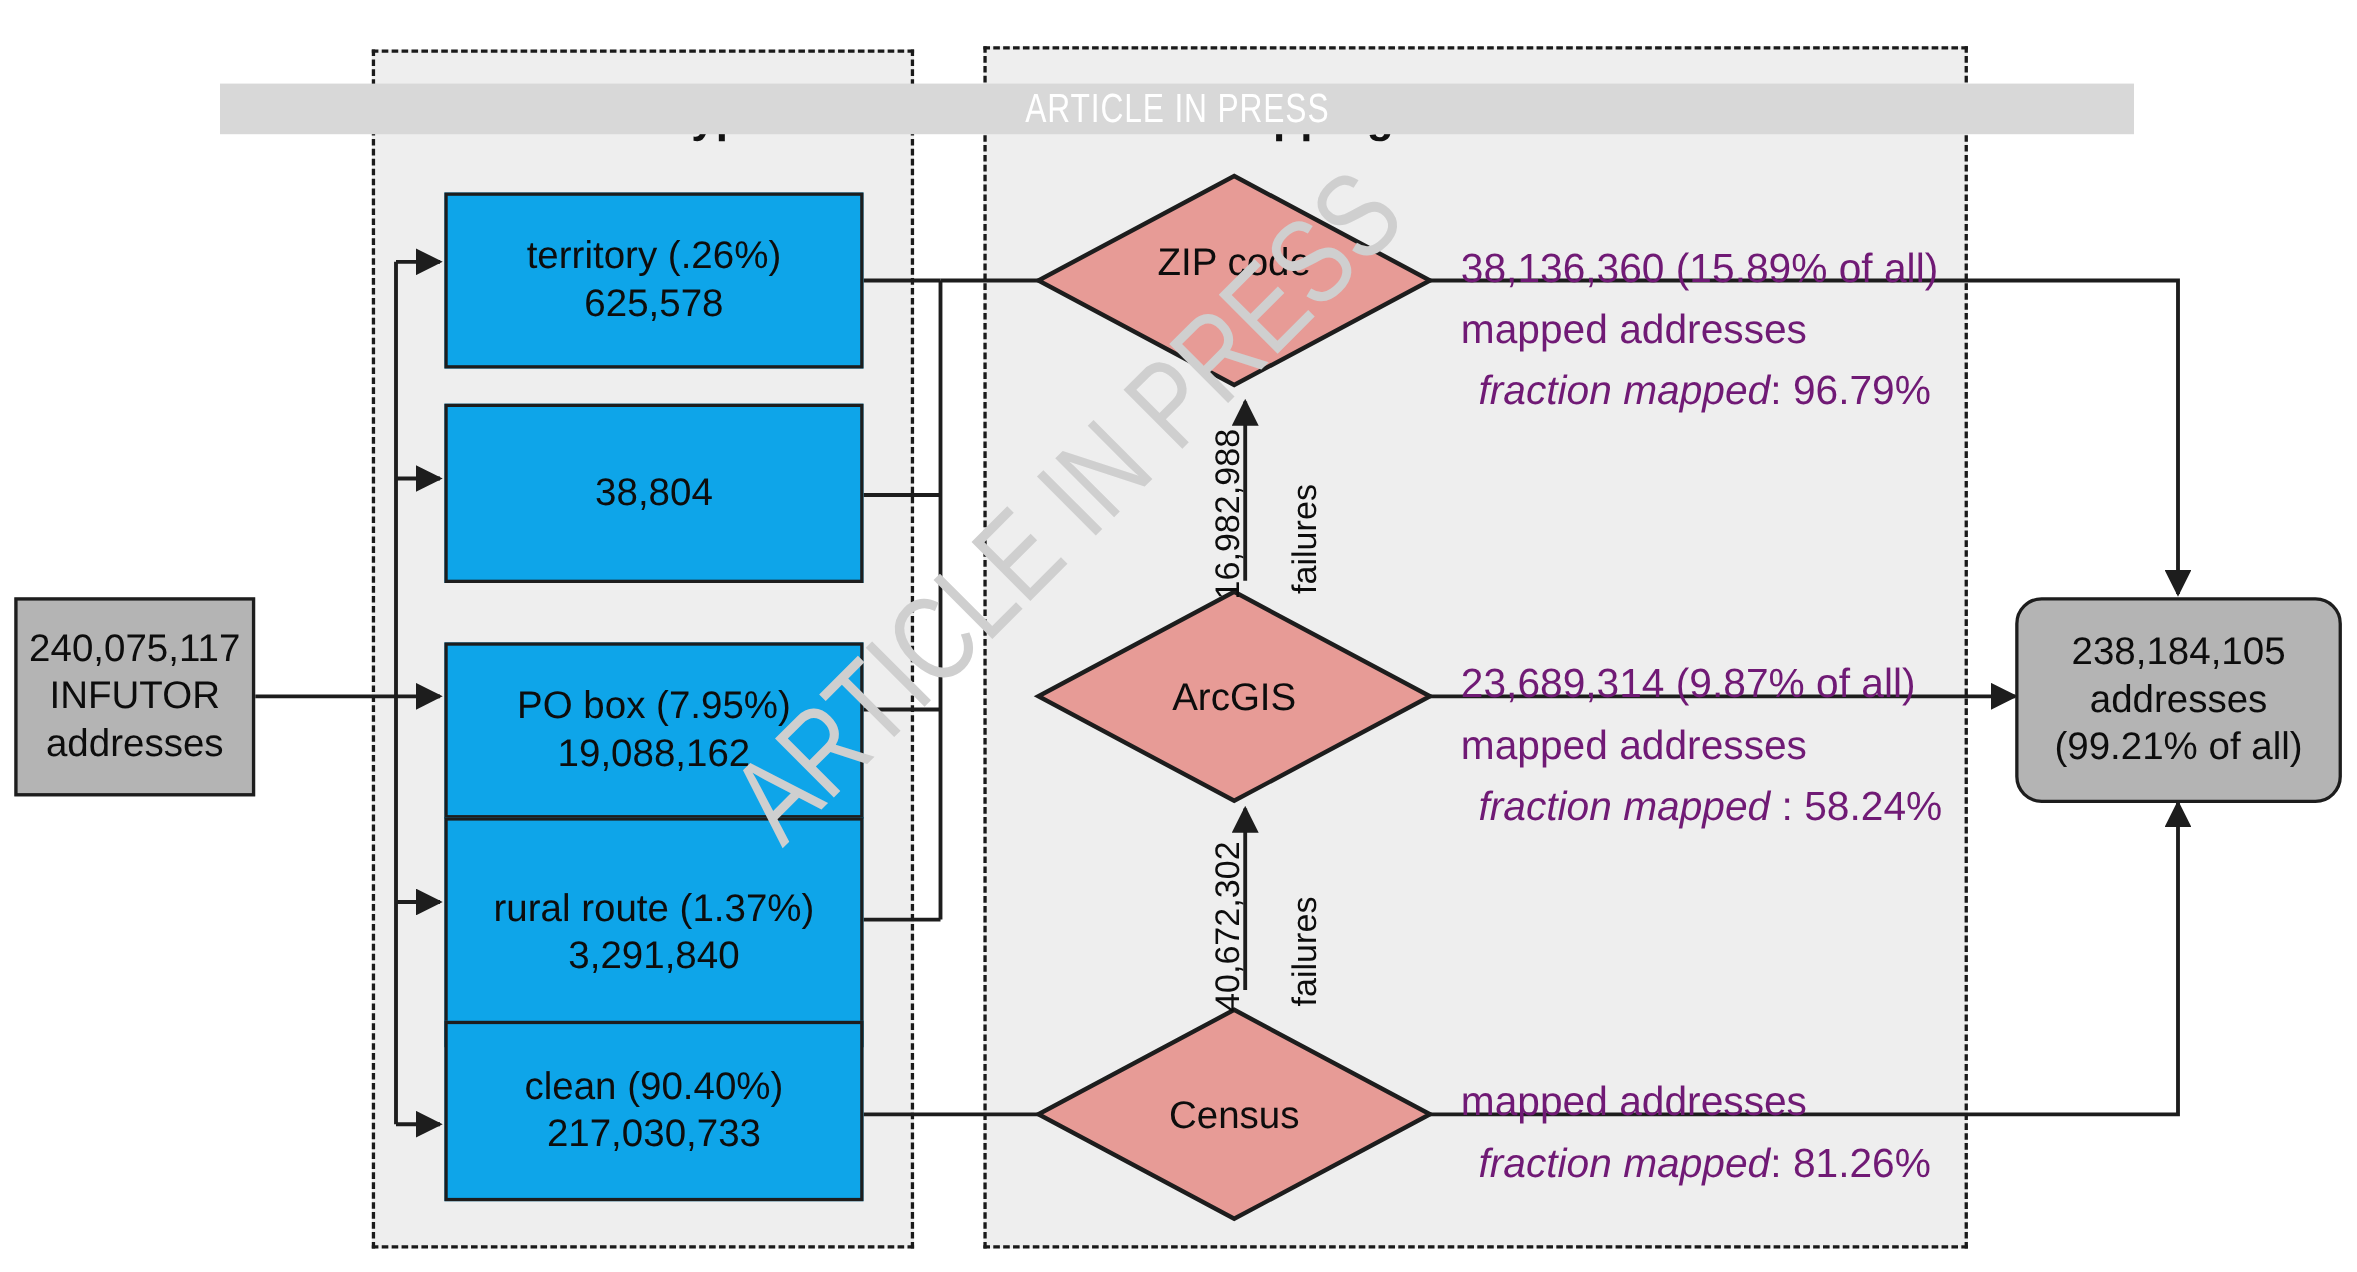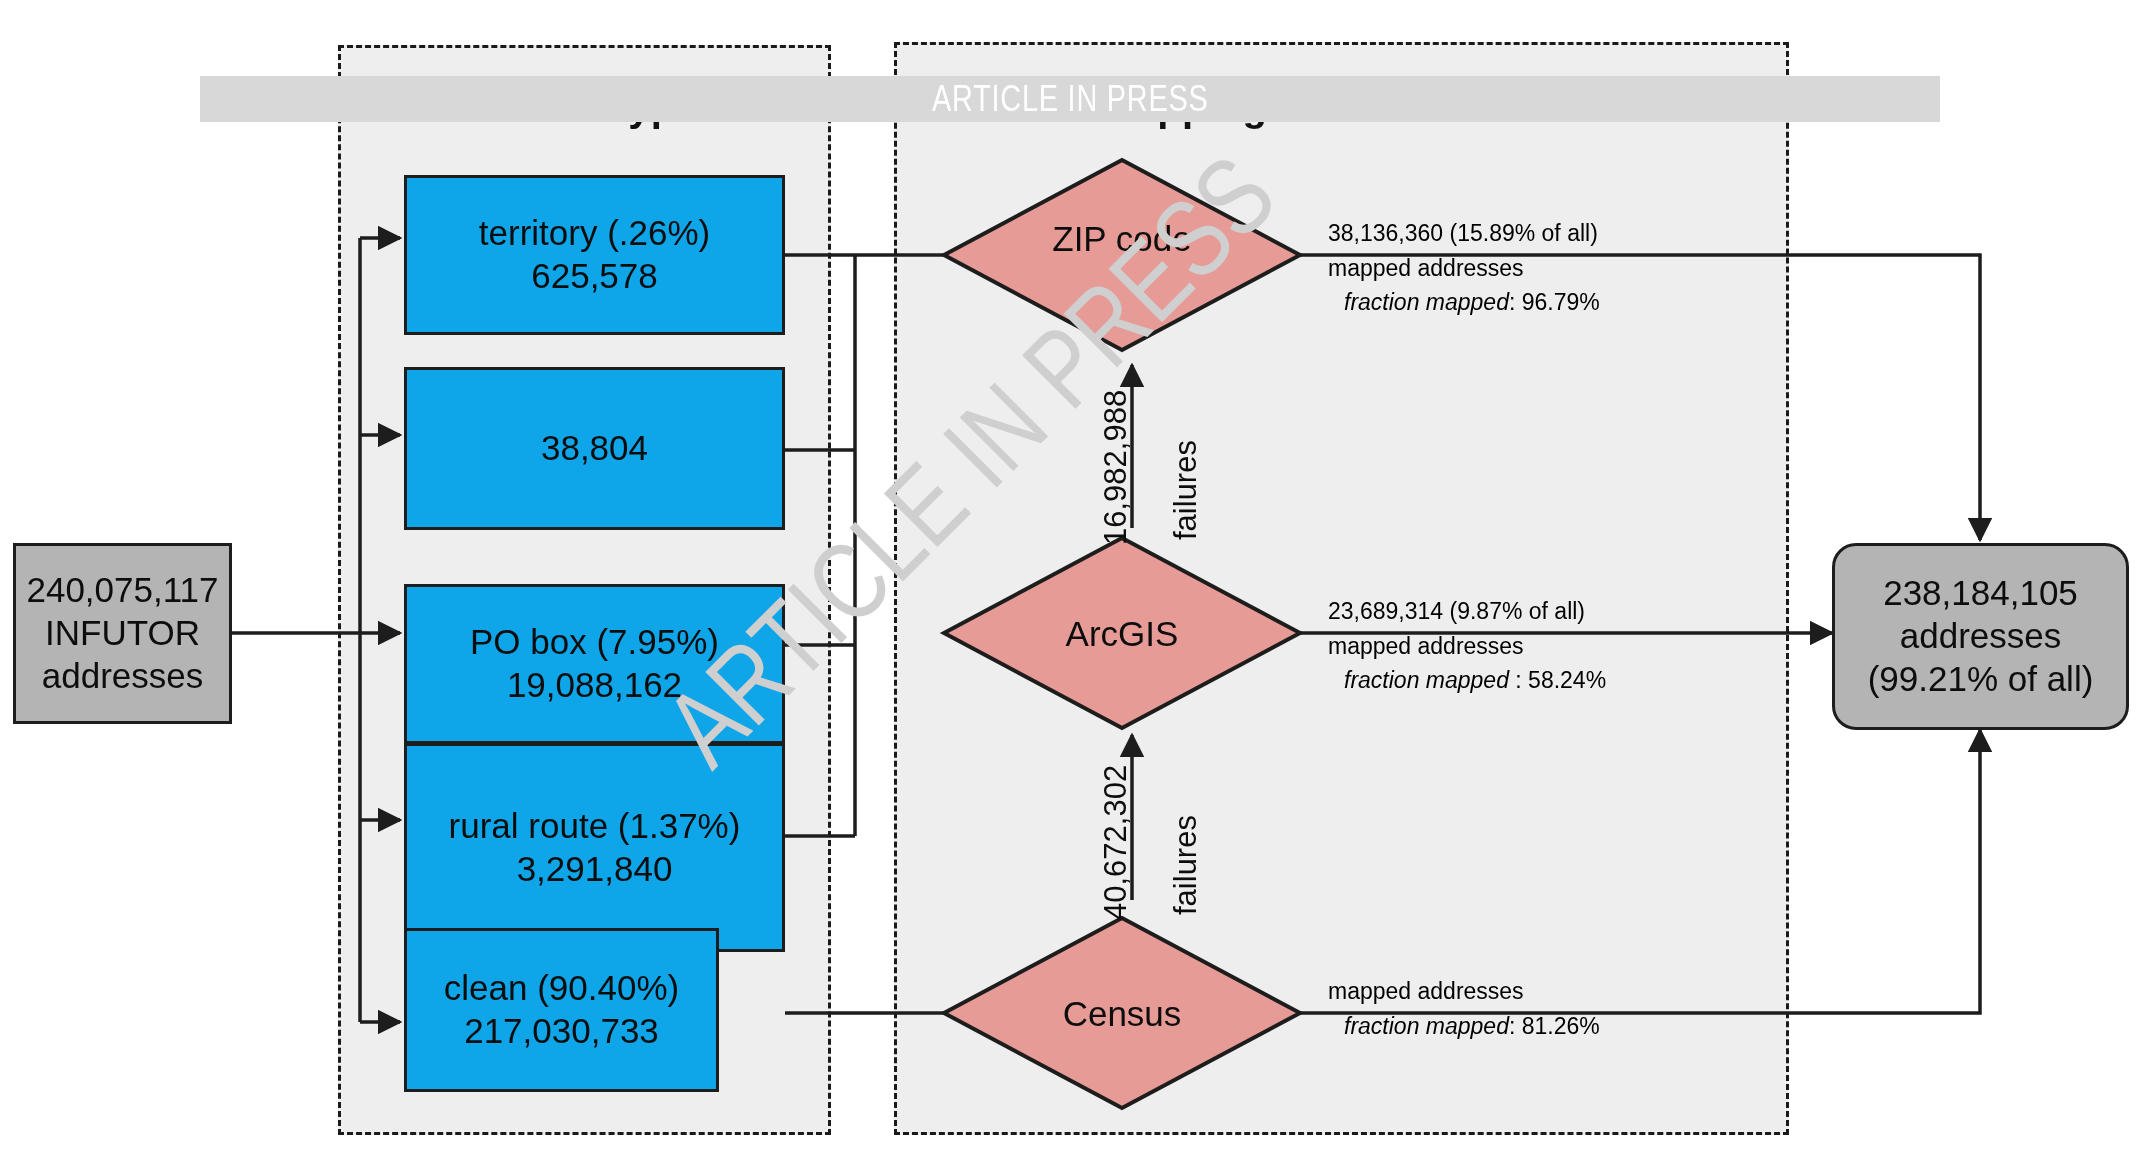--- a/index.html
+++ b/index.html
@@ -67,22 +67,22 @@
     position: absolute;
     text-align: center;
     font-size: 35px;
     color: #0d0d0d;
     line-height: 1.2;
     pointer-events: none;
   }
   
   .result {
     position: absolute;
-    font-size: 23px;
-    color: #000000;
+    font-size: 37px;
+    color: #701a75;
     line-height: 1.5;
     white-space: nowrap;
   }
   .result .ital {
     font-style: italic;
     margin-left: 16px;
   }
   
   .rot-label {
     position: absolute;
@@ -204,21 +204,21 @@
     <span>38,804</span>
   </div>
   <div class="node node-green" style="left:404px; top:584px; width:381px; height:160px;">
     <span>PO box (7.95%)</span>
     <span>19,088,162</span>
   </div>
   <div class="node node-green" style="left:404px; top:743px; width:381px; height:209px;">
     <span>rural route (1.37%)</span>
     <span>3,291,840</span>
   </div>
-  <div class="node node-green" style="left:404px; top:928px; width:315px; height:164px;">
+  <div class="node node-green" style="left:404px; top:928px; width:381px; height:164px;">
     <span>clean (90.40%)</span>
     <span>217,030,733</span>
   </div>
 
   <div class="result" style="left:1328px; top:216px;">
     <div>38,136,360 (15.89% of all)</div>
     <div>mapped addresses</div>
     <div><span class="ital">fraction mapped</span><span>: 96.79%</span></div>
   </div>
 

